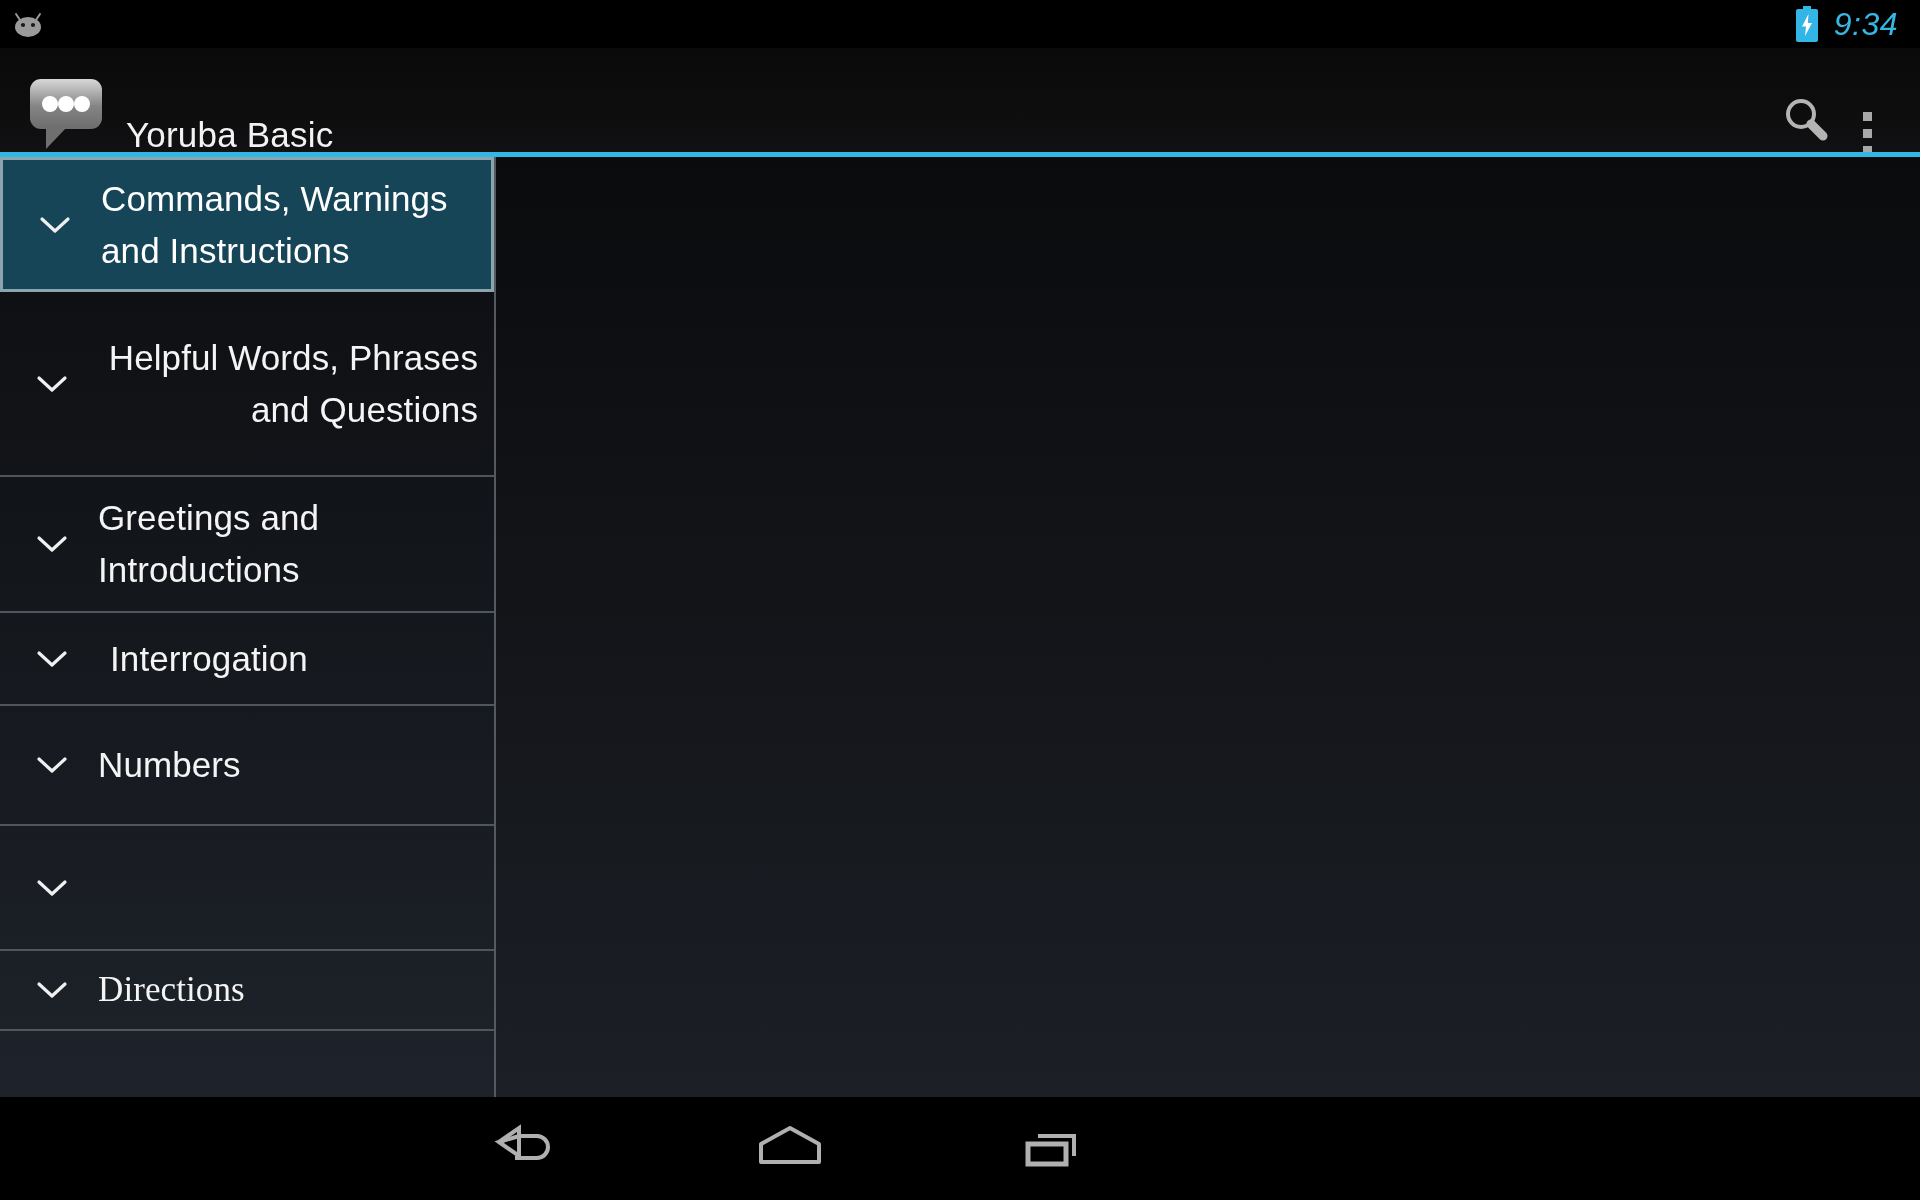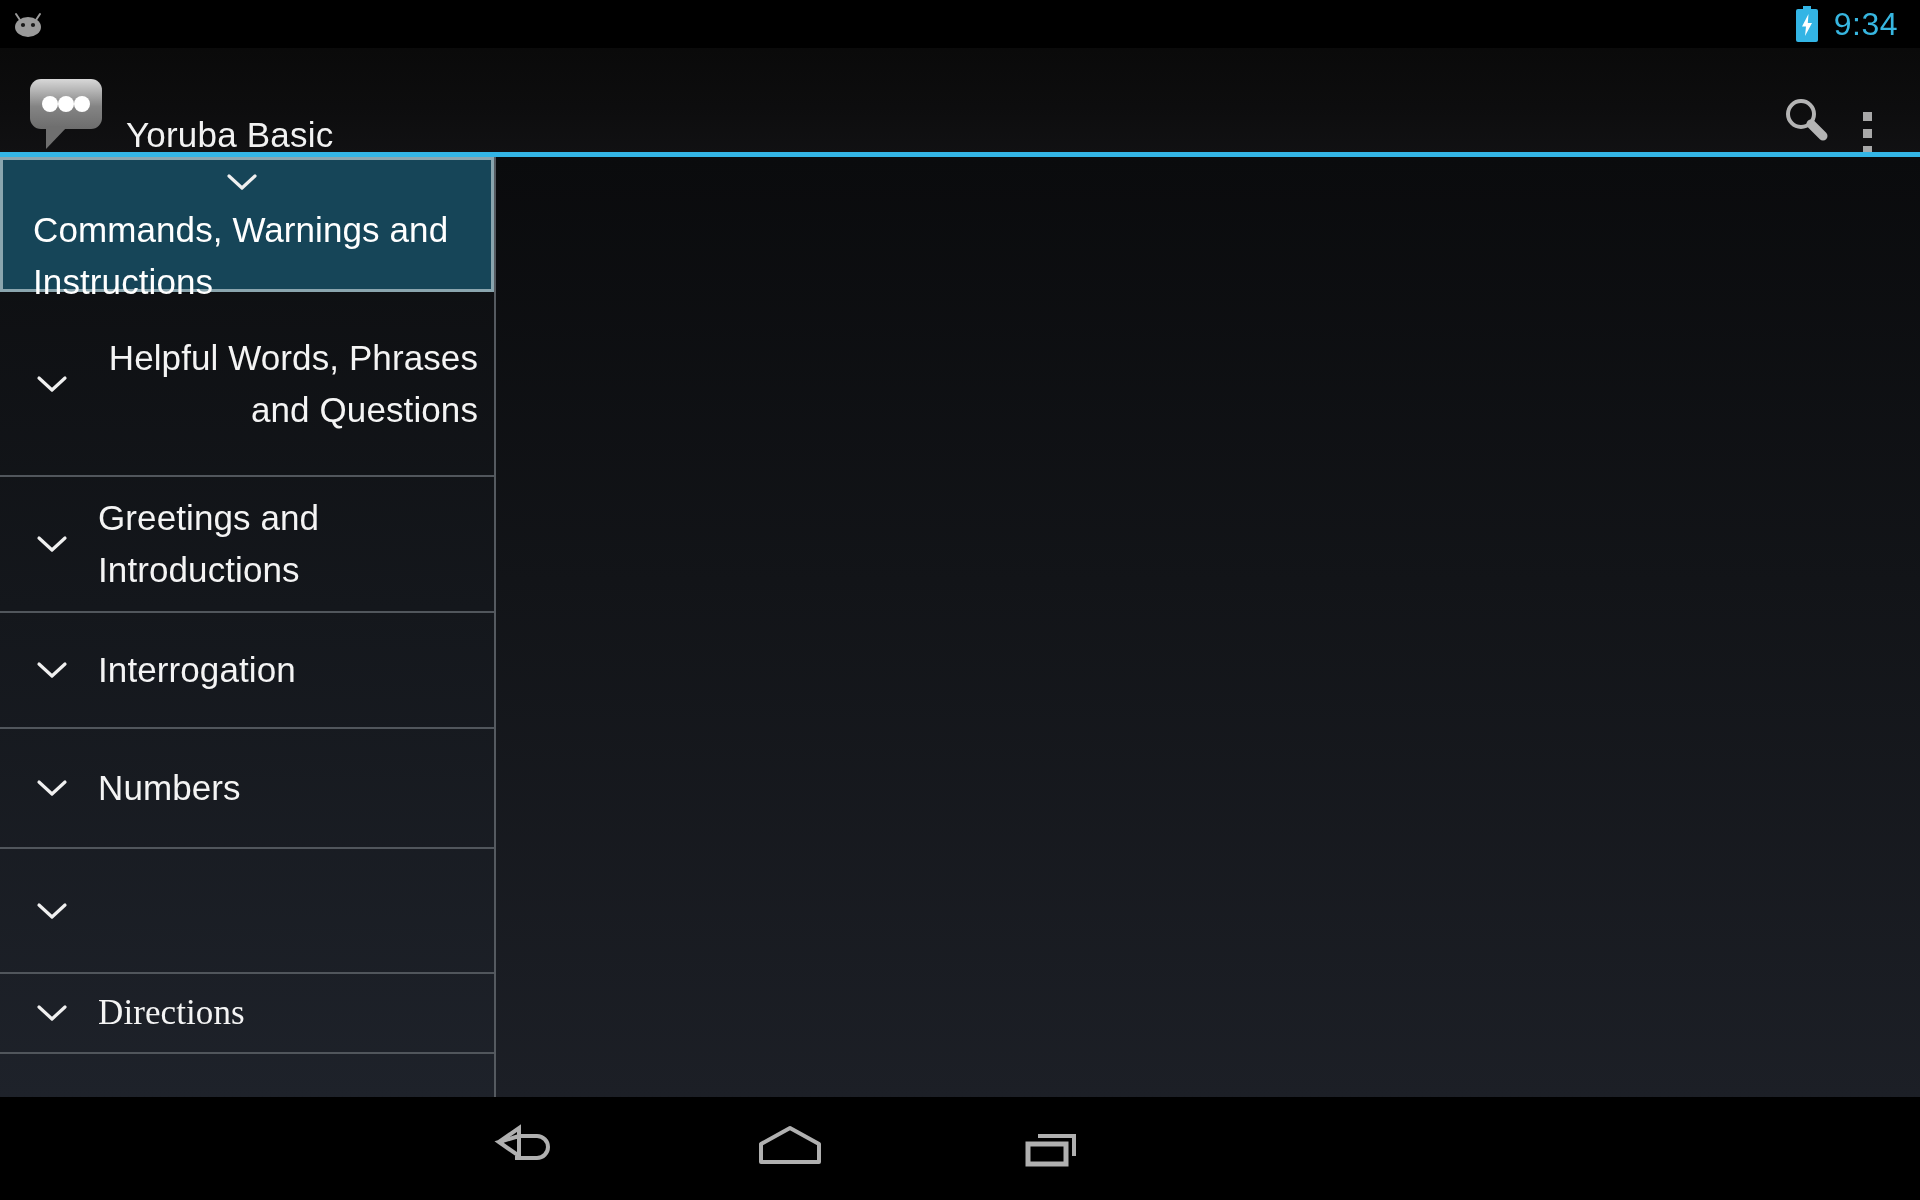--- a/index.html
+++ b/index.html
@@ -9,20 +9,21 @@
     font-family:"Liberation Sans", sans-serif;
     overflow:hidden;
   }
 
   
   .status-bar{
     position:absolute; left:0; top:0; width:1920px; height:48px;
     background:#000;
     display:flex; align-items:center; justify-content:space-between;
     padding:0 22px 0 10px;
+    font-style:italic;
   }
   .status-left{ display:flex; align-items:center; gap:10px; }
   .status-right{ display:flex; align-items:center; gap:14px; }
   .android-bean{ width:36px; height:30px; display:block; }
   .battery-icon{ width:26px; height:36px; display:block; }
   .status-time{
     color:#37b6e0; font-size:32px; letter-spacing:0.5px;
     font-family:"Liberation Sans", sans-serif;
   }
 
@@ -168,21 +169,21 @@
   </span>
 </div>
 <div class="ab-underline"></div>
 
 <div class="content-area">
   <span></span>
 </div>
 
 <div class="list-pane">
   <div class="nav-list" id="nav-list">
-      <div class="list-item selected" style="height: 135px; flex-direction: column;">
+      <div class="list-item selected" style="height: 135px;">
         <span class="chevron">
           <svg viewBox="0 0 34 22">
             <path d="M4 5 L17 17 L30 5" fill="none" stroke="#f0f0f0" stroke-width="3.2" stroke-linecap="round" stroke-linejoin="round"></path>
           </svg>
         </span>
         <span class="li-label">Commands, Warnings and Instructions</span>
       </div>
       <div class="list-item" style="height: 185px; text-align: right;">
         <span class="chevron">
           <svg viewBox="0 0 34 22">
@@ -192,21 +193,21 @@
         <span class="li-label">Helpful Words, Phrases and Questions</span>
       </div>
       <div class="list-item" style="height: 136px;">
         <span class="chevron">
           <svg viewBox="0 0 34 22">
             <path d="M4 5 L17 17 L30 5" fill="none" stroke="#f0f0f0" stroke-width="3.2" stroke-linecap="round" stroke-linejoin="round"></path>
           </svg>
         </span>
         <span class="li-label">Greetings and Introductions</span>
       </div>
-      <div class="list-item" style="height: 116px;">
+      <div class="list-item" style="height: 93px; gap: 12px;">
         <span class="chevron">
           <svg viewBox="0 0 34 22">
             <path d="M4 5 L17 17 L30 5" fill="none" stroke="#f0f0f0" stroke-width="3.2" stroke-linecap="round" stroke-linejoin="round"></path>
           </svg>
         </span>
         <span class="li-label">Interrogation</span>
       </div>
       <div class="list-item" style="height: 120px;">
         <span class="chevron">
           <svg viewBox="0 0 34 22">

